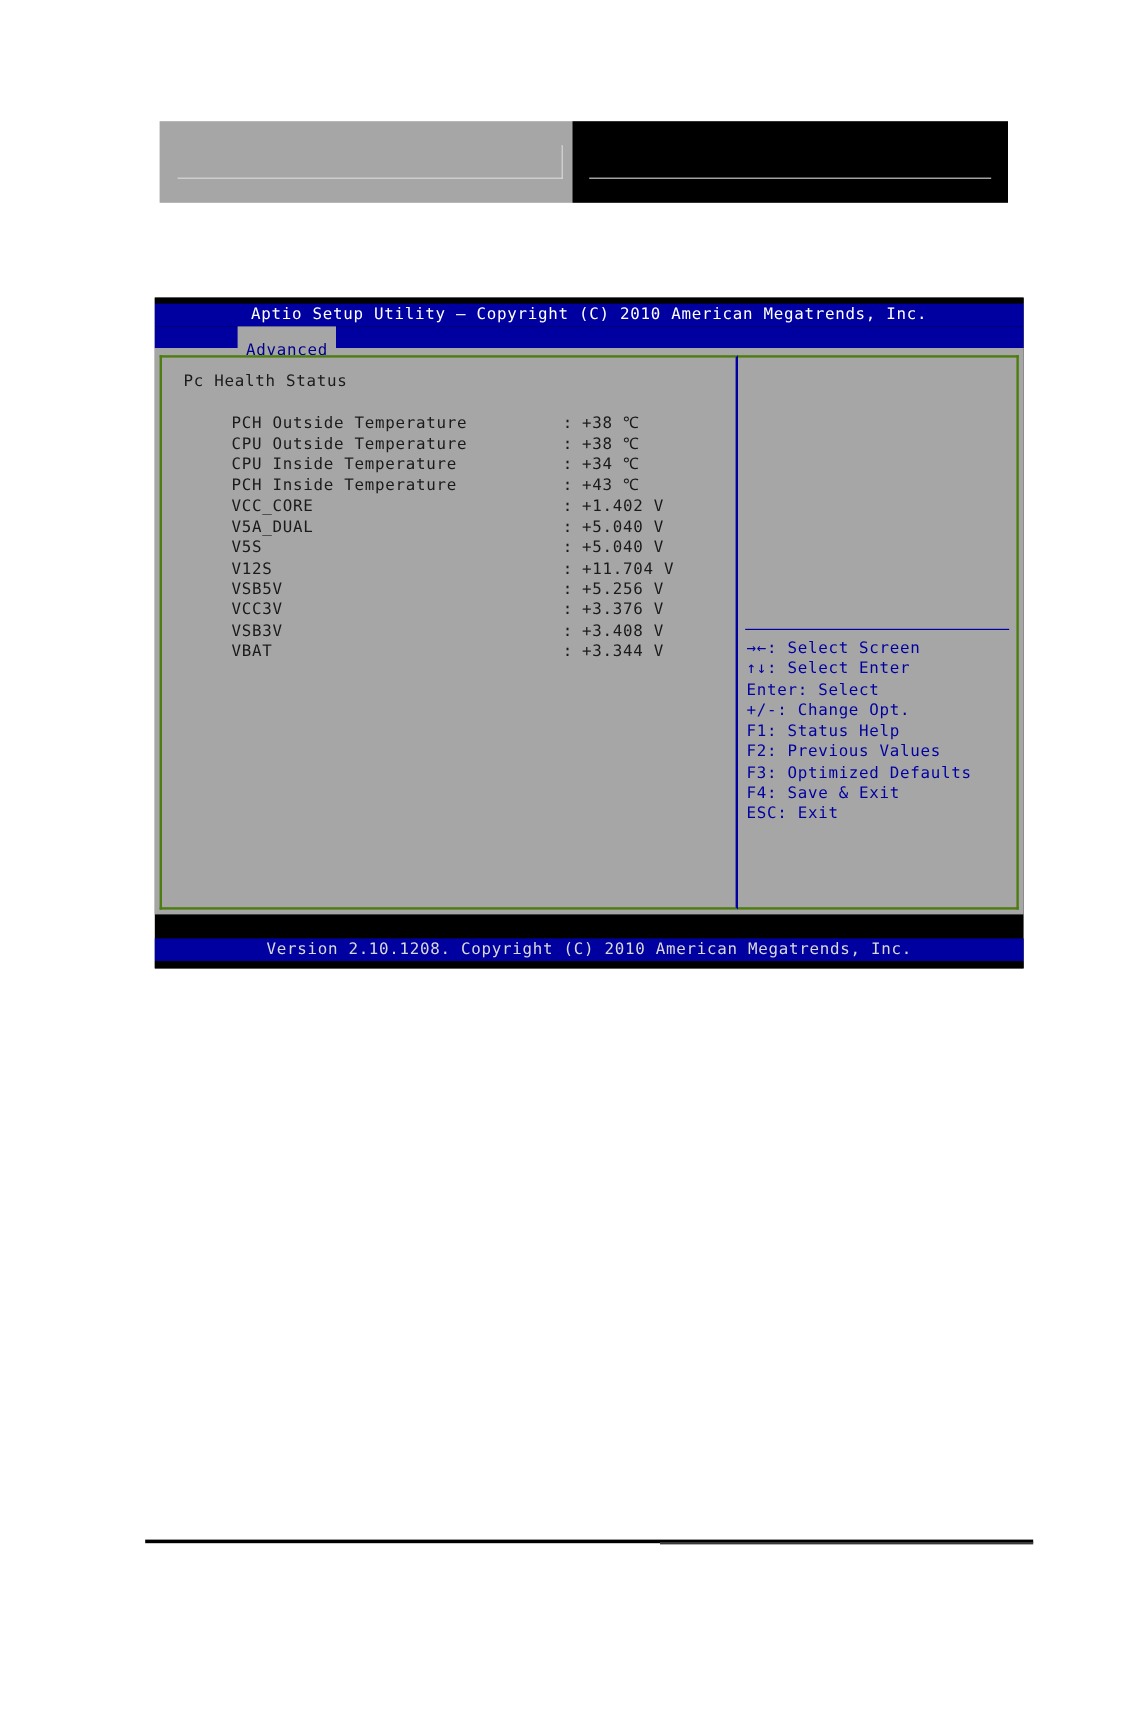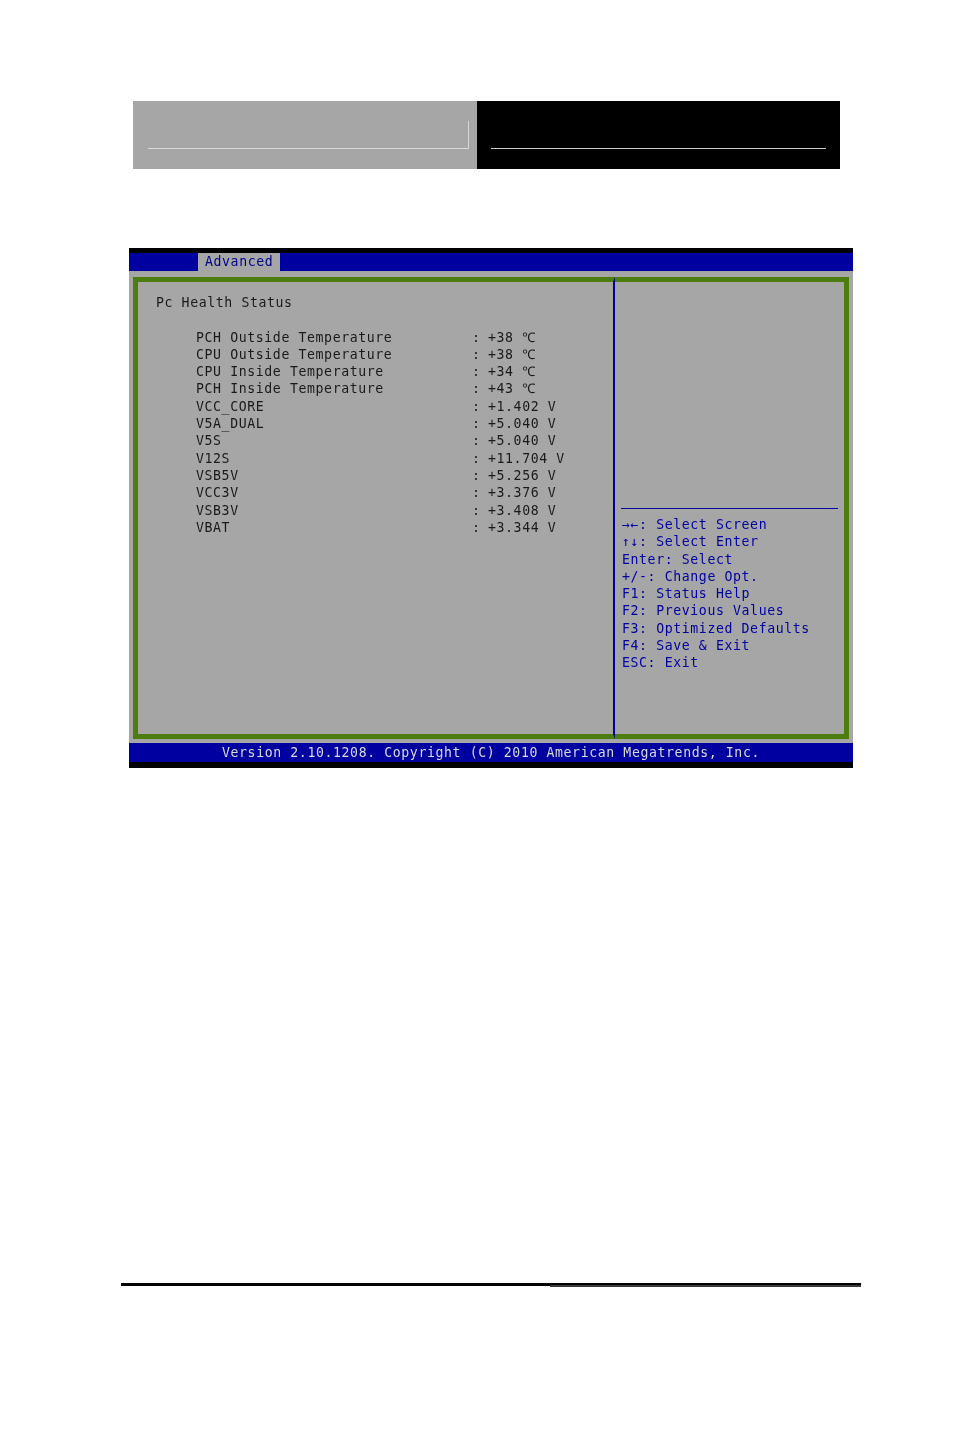--- a/index.html
+++ b/index.html
@@ -87,33 +87,33 @@
   .bios-tabbar {
     background: #0000a0;
     height: 18px;
     padding-left: 69px;
     box-sizing: border-box;
   }
   .bios-tab {
     display: inline-block;
     background: #a6a6a6;
     color: #00008b;
-    padding: 0 7px;
+    padding: 12px 7px;
     height: 18px;
     line-height: 18px;
     white-space: pre;
   }
 
   .bios-body {
     background: #a6a6a6;
     padding: 6px 4px 4px 4px;
     display: flex;
   }
   .panel {
-    border: 5px solid #4d7c0f;
+    border: 2px solid #4d7c0f;
     box-sizing: border-box;
     height: 462px;
     background: #a6a6a6;
   }
   .panel-left {
     width: 482px;
     border-right: 2px solid #0000a0;
     padding: 12px 0 0 18px;
     box-sizing: border-box;
   }
@@ -162,20 +162,21 @@
     line-height: 17.3px;
   }
 
   .bios-footer {
     background: #0000a0;
     color: #d9d9d9;
     text-align: center;
     height: 19px;
     line-height: 19px;
     white-space: pre;
+    margin-top: 20px;
   }
   .bios-botstrip {
     height: 6px;
     background: #000000;
   }
 
   
   .page-rule {
     position: absolute;
     left: 121px;
@@ -203,20 +204,21 @@
   </div>
   <div class="deco-black">
     <div class="deco-black-line"></div>
   </div>
 </div>
 
 <div class="bios">
 
   <div class="bios-topstrip"></div>
 
+  <div class="bios-titlebar">Aptio Setup Utility – Copyright (C) 2010 American Megatrends, Inc.</div>
 
   <div class="bios-tabbar">
     <span class="bios-tab">Advanced</span>
   </div>
 
   <div class="bios-body">
 
     <div class="panel panel-left">
       <div class="section-title">Pc Health Status</div>
       <div id="readings-list">

